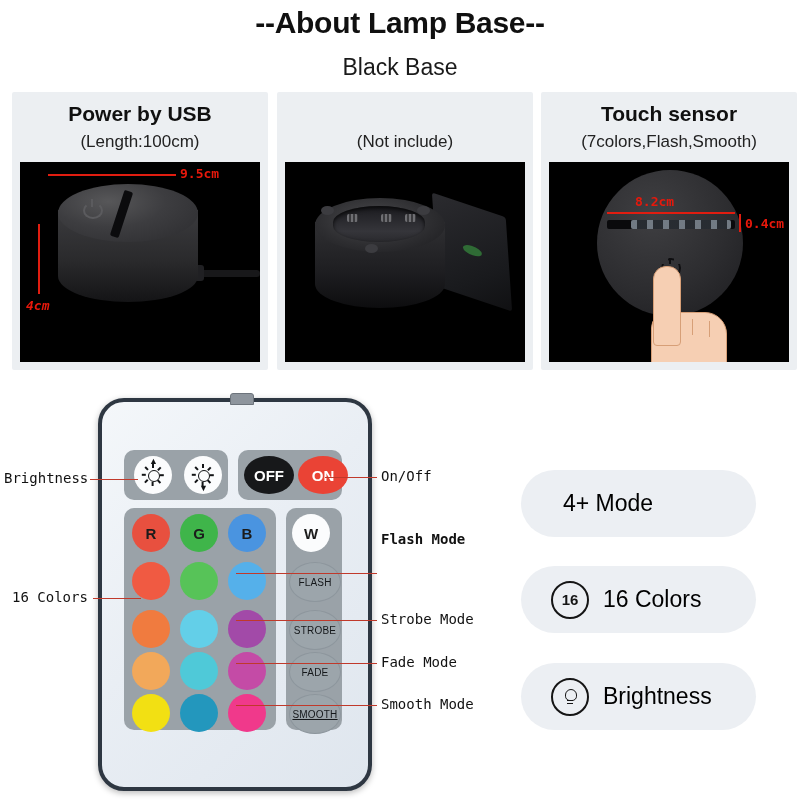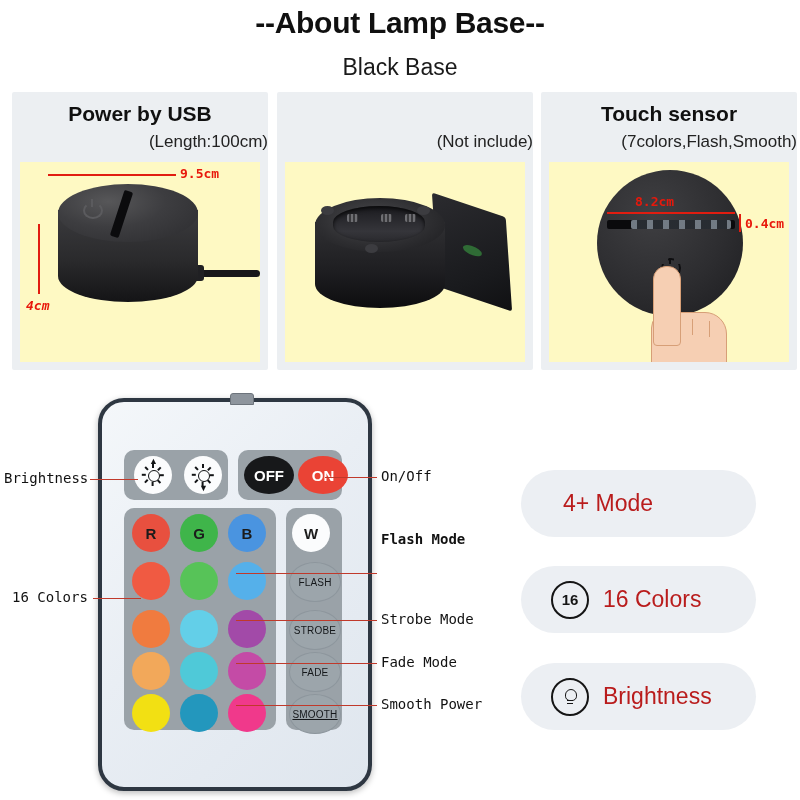--- a/index.html
+++ b/index.html
@@ -55,31 +55,31 @@
     position: absolute;
     top: 10px; left: 0; width: 256px;
     text-align: center;
     font-size: 21px;
     font-weight: bold;
     color: #101010;
   }
   .panel-sub {
     position: absolute;
     top: 40px; left: 0; width: 256px;
-    text-align: right;
+    text-align: center;
     font-size: 17px;
     color: #222222;
   }
   .photo {
     position: absolute;
     left: 8px;
     top: 70px;
     width: 240px;
     height: 200px;
-    background: #fef9c3;
+    background: #000000;
     overflow: hidden;
   }
 
   
   .base-body {
     position: absolute;
     left: 38px; top: 48px;
     width: 140px; height: 92px;
     background: linear-gradient(180deg,#3b3b3e 0%, #2a2a2c 55%, #141416 100%);
     border-radius: 0 0 70px 70px / 0 0 26px 26px;
@@ -356,21 +356,21 @@
     background: #eceff3;
     border-radius: 34px;
     display: flex;
     align-items: center;
   }
   .pill-1 { top: 470px; }
   .pill-2 { top: 566px; }
   .pill-3 { top: 663px; }
   .pill-text {
     font-size: 23px;
-    color: #b91c1c;
+    color: #000000;
   }
   .pill-1 .pill-text { margin-left: 42px; }
   .pill-2 .pill-text, .pill-3 .pill-text { margin-left: 14px; }
   .pill-icon {
     margin-left: 30px;
     width: 34px; height: 34px;
     border: 2px solid #151515;
     border-radius: 50%;
     display: flex;
     align-items: center;
@@ -549,21 +549,21 @@
 <div class="callout-line" style="left:236px; top:573px; width:141px;"></div>
 <div class="callout-label" style="left:381px; top:531px;font-weight:bold;">Flash Mode</div>
 
 <div class="callout-line" style="left:236px; top:620px; width:141px;"></div>
 <div class="callout-label" style="left:381px; top:611px;">Strobe Mode</div>
 
 <div class="callout-line" style="left:236px; top:663px; width:141px;"></div>
 <div class="callout-label" style="left:381px; top:654px;">Fade Mode</div>
 
 <div class="callout-line" style="left:236px; top:705px; width:141px;"></div>
-<div class="callout-label" style="left:381px; top:696px;">Smooth Power</div>
+<div class="callout-label" style="left:381px; top:696px;">Smooth Mode</div>
 
 <div class="pill pill-1">
   <span class="pill-text">4+ Mode</span>
 </div>
 
 <div class="pill pill-2">
   <span class="pill-icon">16</span>
   <span class="pill-text">16 Colors</span>
 </div>
 

